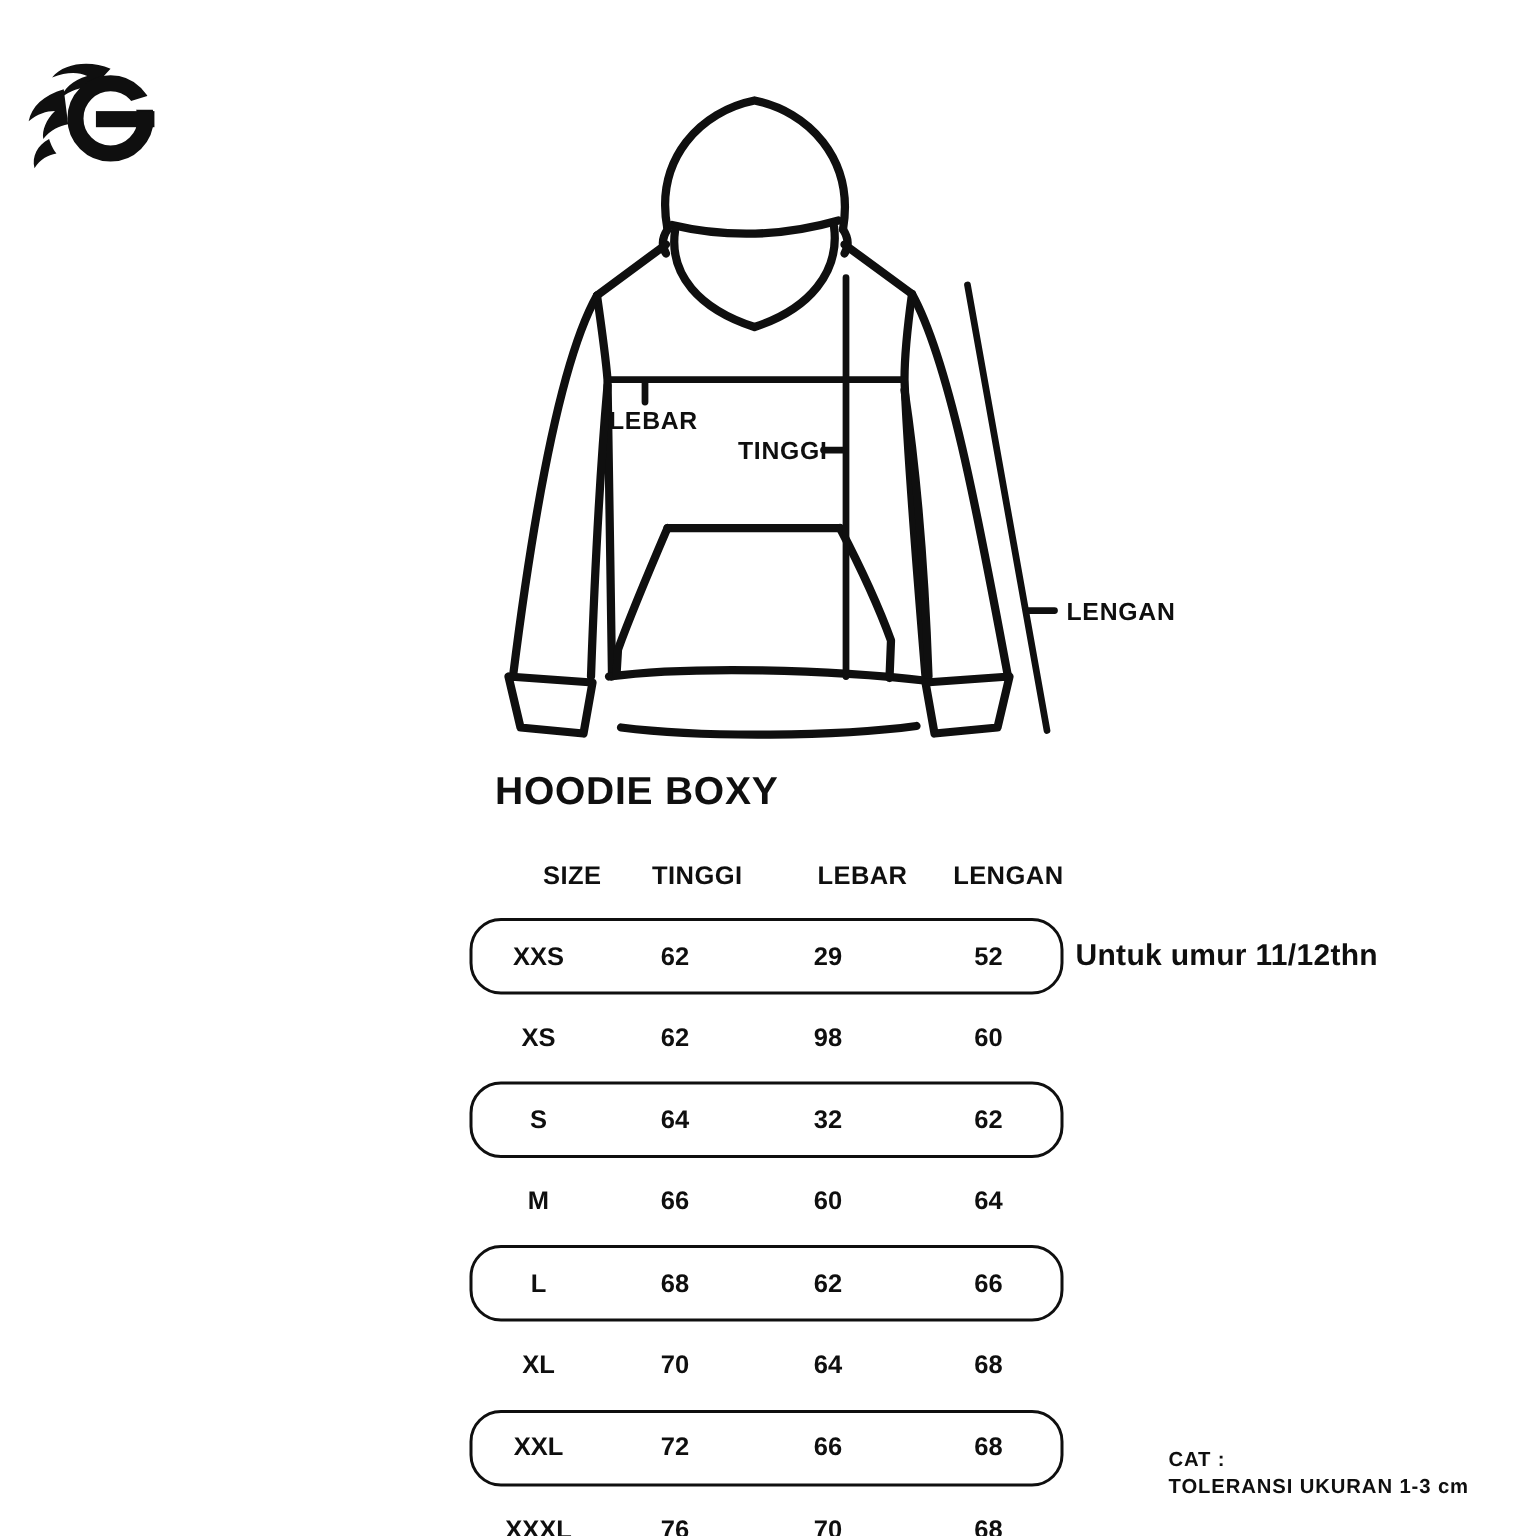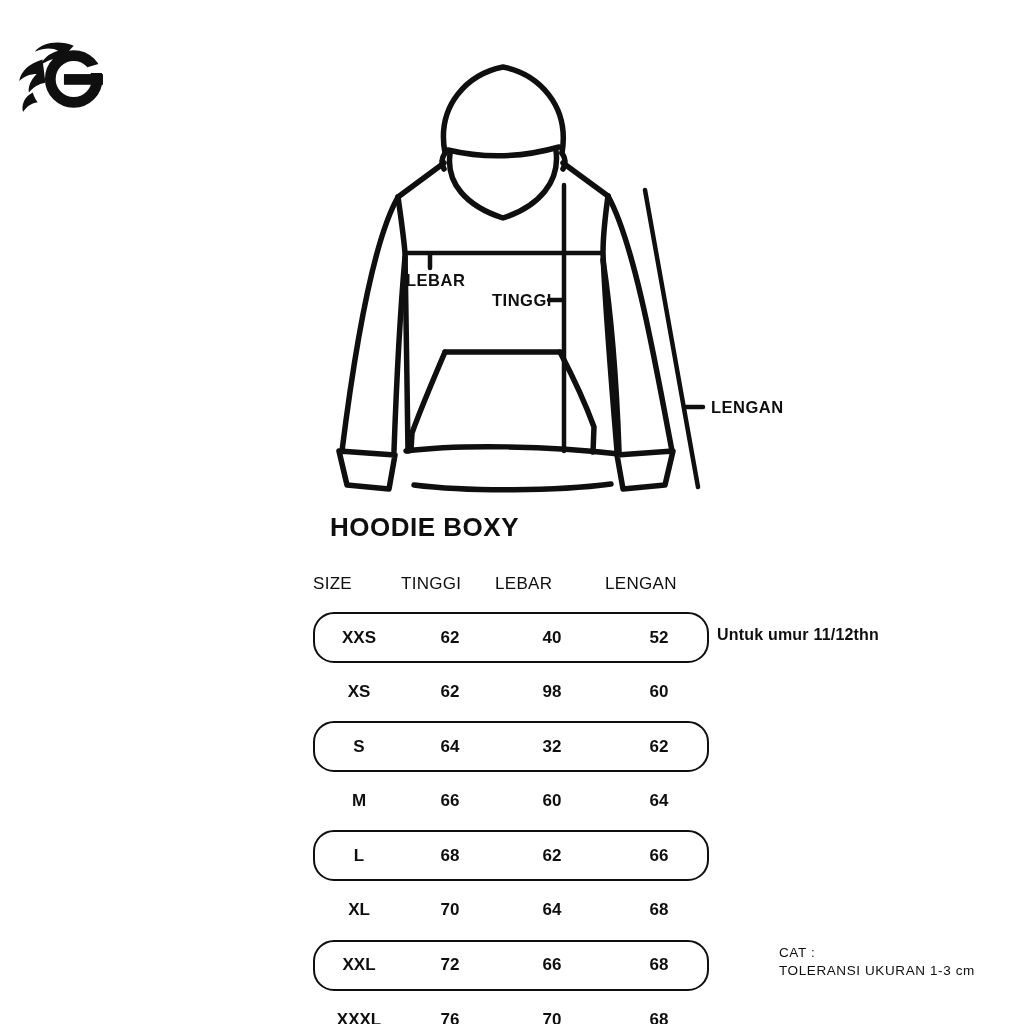--- a/index.html
+++ b/index.html
@@ -22,30 +22,30 @@
   .diagram-title{
     position:absolute;left:330px;top:512px;width:370px;text-align:left;
     font-size:26px;font-weight:bold;letter-spacing:.5px;color:#0f0f0f;
   }
   
   .size-table{position:absolute;left:313px;top:570px;width:396px;}
   .tbl-header,.tbl-row{
     display:grid;grid-template-columns:88px 94px 110px 104px;align-items:center;
   }
   .tbl-header{height:28px;margin-bottom:14px;}
-  .tbl-header .cell{font-size:17px;font-weight:normal;text-align:left;letter-spacing:.3px;}
+  .tbl-header .cell{font-size:17px;font-weight:bold;text-align:right;letter-spacing:.3px;}
   .tbl-row{height:47px;margin-bottom:3.6px;border:2.5px solid transparent;border-radius:21px;}
   .tbl-row.boxed{border-color:#0f0f0f;}
   .tbl-row .cell{font-size:17px;font-weight:bold;text-align:center;}
   .row-note{
-    position:absolute;left:717px;top:626px;font-size:16px;font-weight:700;
+    position:absolute;left:717px;top:626px;font-size:20px;font-weight:700;
     letter-spacing:.2px;color:#0f0f0f;white-space:nowrap;
   }
   
-  .footnote{position:absolute;left:779px;top:944px;font-size:13.5px;font-weight:normal;letter-spacing:.6px;line-height:18px;color:#0f0f0f;}
+  .footnote{position:absolute;left:779px;top:964px;font-size:13.5px;font-weight:bold;letter-spacing:.6px;line-height:18px;color:#0f0f0f;}
 </style>
 </head>
 <body>
 
 <div class="logo">
   <svg class="logo-icon" viewBox="0 0 100 80" aria-hidden="true">
 
     <g fill="#0f0f0f">
       <path d="M62 8 C 48 2, 30 4, 22 14 C 32 10, 40 10, 46 13 C 36 16, 30 22, 28 28 C 36 22, 44 20, 50 21 Z"></path>
       <path d="M30 22 C 16 26, 8 34, 6 44 C 12 39, 18 37, 24 37 C 18 43, 15 50, 16 56 C 21 50, 27 47, 33 46 Z"></path>
@@ -123,21 +123,21 @@
   <div class="tbl-header">
     <div class="cell">SIZE</div>
     <div class="cell">TINGGI</div>
     <div class="cell">LEBAR</div>
     <div class="cell">LENGAN</div>
   </div>
 
   <div class="tbl-row boxed">
     <div class="cell">XXS</div>
     <div class="cell">62</div>
-    <div class="cell">40</div>
+    <div class="cell">29</div>
     <div class="cell">52</div>
   </div>
   <div class="tbl-row">
     <div class="cell">XS</div>
     <div class="cell">62</div>
     <div class="cell">98</div>
     <div class="cell">60</div>
   </div>
   <div class="tbl-row boxed">
     <div class="cell">S</div>

